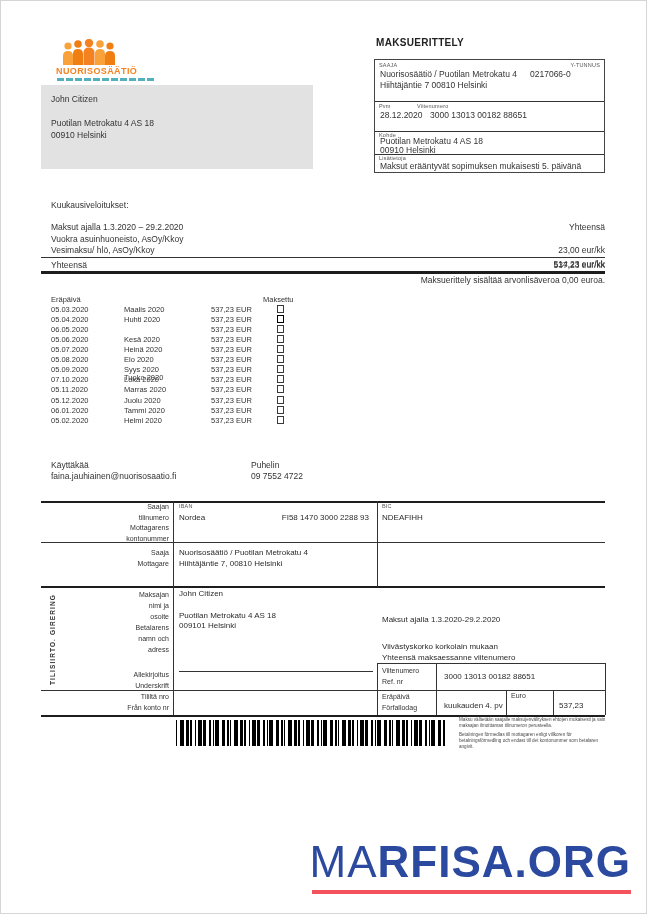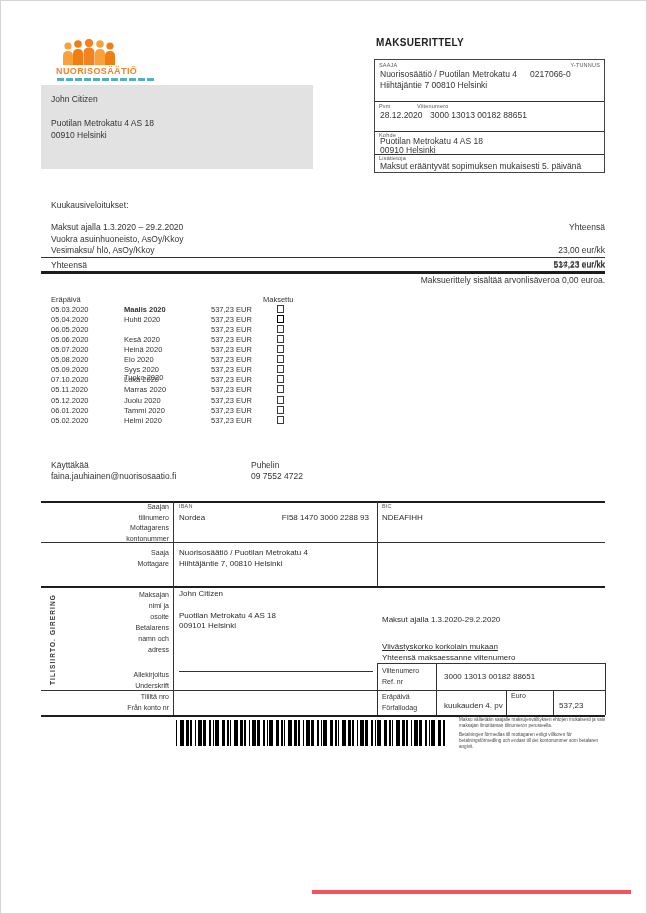--- a/index.html
+++ b/index.html
@@ -105,21 +105,21 @@
   <div class="hline" style="left:40px; top:256px; width:564px;"></div>
   <div class="abs doc" style="left:50px; top:259px;">Yhteensä</div>
   <div class="abs doc r" style="left:404px; top:259px; width:200px;">537,23 eur/kk</div>
   <div class="hline thick" style="left:40px; top:270px; width:564px; height:2.5px;"></div>
   <div class="abs doc r" style="left:304px; top:274px; width:300px;">Maksuerittely sisältää arvonlisäveroa 0,00 euroa.</div>
 
   <div class="abs sched" style="left:50px; top:294px;">Eräpäivä</div>
   <div class="abs sched" style="left:262px; top:294px;">Maksettu</div>
   <div class="abs" id="schedule-rows" style="left:50px; top:304px; width:250px; height:125px;">
       <div class="abs sched" style="left: 0px; top: 0px;">05.03.2020</div>
-      <div class="abs sched" style="left: 73px; top: 0px; font-weight: bold;">Maalis 2020</div>
+      <div class="abs sched" style="left: 73px; top: 0px;">Maalis 2020</div>
       <div class="abs sched" style="left: 160px; top: 0px;">537,23 EUR</div>
       <div class="cbx" style="left: 226px; top: 0px;"></div>
       <div class="abs sched" style="left: 0px; top: 10.1px;">05.04.2020</div>
       <div class="abs sched" style="left: 73px; top: 10.1px;">Huhti 2020</div>
       <div class="abs sched" style="left: 160px; top: 10.1px;">537,23 EUR</div>
       <div class="cbx bold" style="left: 226px; top: 10.1px;"></div>
       <div class="abs sched" style="left: 0px; top: 20.1px;">06.05.2020</div>
       <div class="abs sched" style="left: 73px; top: 20.1px; margin-top: 48px;">Tuoko 2020</div>
       <div class="abs sched" style="left: 160px; top: 20.1px;">537,23 EUR</div>
       <div class="cbx" style="left: 226px; top: 20.1px;"></div>
@@ -201,21 +201,21 @@
 nimi ja
 osoite
 Betalarens
 namn och
 adress</div>
   <div class="abs g8 pre" style="left:178px; top:588px; line-height:10.8px;">John Citizen
 
 Puotilan Metrokatu 4 AS 18
 009101 Helsinki</div>
   <div class="abs g8" style="left:381px; top:614px;">Maksut ajalla 1.3.2020-29.2.2020</div>
-  <div class="abs g8" style="left:381px; top:641px;text-decoration:underline;">Viivästyskorko korkolain mukaan</div>
+  <div class="abs g8" style="left:381px; top:641px;">Viivästyskorko korkolain mukaan</div>
   <div class="abs g8" style="left:381px; top:652px;">Yhteensä maksaessanne viitenumero</div>
   <div class="labelcol g7 pre" style="top:668px; line-height:11px;">Allekirjoitus
 Underskrift</div>
   <div class="abs g7 pre" style="left:381px; top:665px;">Viitenumero
 Ref. nr</div>
   <div class="abs g8" style="left:443px; top:671px;">3000 13013 00182 88651</div>
 
   <div class="labelcol g7 pre" style="top:691px;">Tililtä nro
 Från konto nr</div>
   <div class="abs g7 pre" style="left:381px; top:691px;">Eräpäivä
@@ -223,15 +223,18 @@
   <div class="abs g8" style="left:443px; top:700px;">kuukauden 4. pv</div>
   <div class="abs g7" style="left:510px; top:690px;">Euro</div>
   <div class="abs g8" style="left:558px; top:700px;">537,23</div>
 
   <div id="barcode"><span class="bar" style="width: 1px;"></span><span class="gap" style="width: 3px;"></span><span class="bar" style="width: 4px;"></span><span class="gap" style="width: 2px;"></span><span class="bar" style="width: 3px;"></span><span class="gap" style="width: 1px;"></span><span class="bar" style="width: 2px;"></span><span class="gap" style="width: 3px;"></span><span class="bar" style="width: 1px;"></span><span class="gap" style="width: 2px;"></span><span class="bar" style="width: 4px;"></span><span class="gap" style="width: 1px;"></span><span class="bar" style="width: 3px;"></span><span class="gap" style="width: 3px;"></span><span class="bar" style="width: 2px;"></span><span class="gap" style="width: 2px;"></span><span class="bar" style="width: 1px;"></span><span class="gap" style="width: 1px;"></span><span class="bar" style="width: 4px;"></span><span class="gap" style="width: 3px;"></span><span class="bar" style="width: 3px;"></span><span class="gap" style="width: 2px;"></span><span class="bar" style="width: 2px;"></span><span class="gap" style="width: 1px;"></span><span class="bar" style="width: 1px;"></span><span class="gap" style="width: 3px;"></span><span class="bar" style="width: 4px;"></span><span class="gap" style="width: 2px;"></span><span class="bar" style="width: 3px;"></span><span class="gap" style="width: 1px;"></span><span class="bar" style="width: 2px;"></span><span class="gap" style="width: 3px;"></span><span class="bar" style="width: 1px;"></span><span class="gap" style="width: 2px;"></span><span class="bar" style="width: 4px;"></span><span class="gap" style="width: 1px;"></span><span class="bar" style="width: 3px;"></span><span class="gap" style="width: 3px;"></span><span class="bar" style="width: 2px;"></span><span class="gap" style="width: 2px;"></span><span class="bar" style="width: 1px;"></span><span class="gap" style="width: 1px;"></span><span class="bar" style="width: 4px;"></span><span class="gap" style="width: 3px;"></span><span class="bar" style="width: 3px;"></span><span class="gap" style="width: 2px;"></span><span class="bar" style="width: 2px;"></span><span class="gap" style="width: 1px;"></span><span class="bar" style="width: 1px;"></span><span class="gap" style="width: 3px;"></span><span class="bar" style="width: 4px;"></span><span class="gap" style="width: 2px;"></span><span class="bar" style="width: 3px;"></span><span class="gap" style="width: 1px;"></span><span class="bar" style="width: 2px;"></span><span class="gap" style="width: 3px;"></span><span class="bar" style="width: 1px;"></span><span class="gap" style="width: 2px;"></span><span class="bar" style="width: 4px;"></span><span class="gap" style="width: 1px;"></span><span class="bar" style="width: 3px;"></span><span class="gap" style="width: 3px;"></span><span class="bar" style="width: 2px;"></span><span class="gap" style="width: 2px;"></span><span class="bar" style="width: 1px;"></span><span class="gap" style="width: 1px;"></span><span class="bar" style="width: 4px;"></span><span class="gap" style="width: 3px;"></span><span class="bar" style="width: 3px;"></span><span class="gap" style="width: 2px;"></span><span class="bar" style="width: 2px;"></span><span class="gap" style="width: 1px;"></span><span class="bar" style="width: 1px;"></span><span class="gap" style="width: 3px;"></span><span class="bar" style="width: 4px;"></span><span class="gap" style="width: 2px;"></span><span class="bar" style="width: 3px;"></span><span class="gap" style="width: 1px;"></span><span class="bar" style="width: 2px;"></span><span class="gap" style="width: 3px;"></span><span class="bar" style="width: 1px;"></span><span class="gap" style="width: 2px;"></span><span class="bar" style="width: 4px;"></span><span class="gap" style="width: 1px;"></span><span class="bar" style="width: 3px;"></span><span class="gap" style="width: 3px;"></span><span class="bar" style="width: 2px;"></span><span class="gap" style="width: 2px;"></span><span class="bar" style="width: 1px;"></span><span class="gap" style="width: 1px;"></span><span class="bar" style="width: 4px;"></span><span class="gap" style="width: 3px;"></span><span class="bar" style="width: 3px;"></span><span class="gap" style="width: 2px;"></span><span class="bar" style="width: 2px;"></span><span class="gap" style="width: 1px;"></span><span class="bar" style="width: 1px;"></span><span class="gap" style="width: 3px;"></span><span class="bar" style="width: 4px;"></span><span class="gap" style="width: 2px;"></span><span class="bar" style="width: 3px;"></span><span class="gap" style="width: 1px;"></span><span class="bar" style="width: 2px;"></span><span class="gap" style="width: 3px;"></span><span class="bar" style="width: 1px;"></span><span class="gap" style="width: 2px;"></span><span class="bar" style="width: 4px;"></span><span class="gap" style="width: 1px;"></span><span class="bar" style="width: 3px;"></span><span class="gap" style="width: 3px;"></span><span class="bar" style="width: 2px;"></span><span class="gap" style="width: 2px;"></span><span class="bar" style="width: 1px;"></span><span class="gap" style="width: 1px;"></span><span class="bar" style="width: 4px;"></span><span class="gap" style="width: 3px;"></span><span class="bar" style="width: 3px;"></span><span class="gap" style="width: 2px;"></span><span class="bar" style="width: 2px;"></span><span class="gap" style="width: 1px;"></span></div>
   <div id="fineprint">
     <p>Maksu välitetään saajalle maksujenvälityksen ehtojen mukaisesti ja vain maksajan ilmoittaman tilinumeron perusteella.</p>
     <p>Betalningen förmedlas till mottagaren enligt villkoren för betalningsförmedling och endast till det kontonummer som betalaren angivit.</p>
   </div>
 
+  <div id="brand" class="abs" style="left:308px; top:836px; width:322px; text-align:right; font-size:44px; color:#2B4A9F;">
+    <span class="w1">MA</span><span class="w2">RFISA.ORG</span>
+  </div>
   <div class="abs" style="left:311px; top:889px; width:319px; height:4px; background:#F4535E;"></div>
 
 </div>
 
 </body></html>

